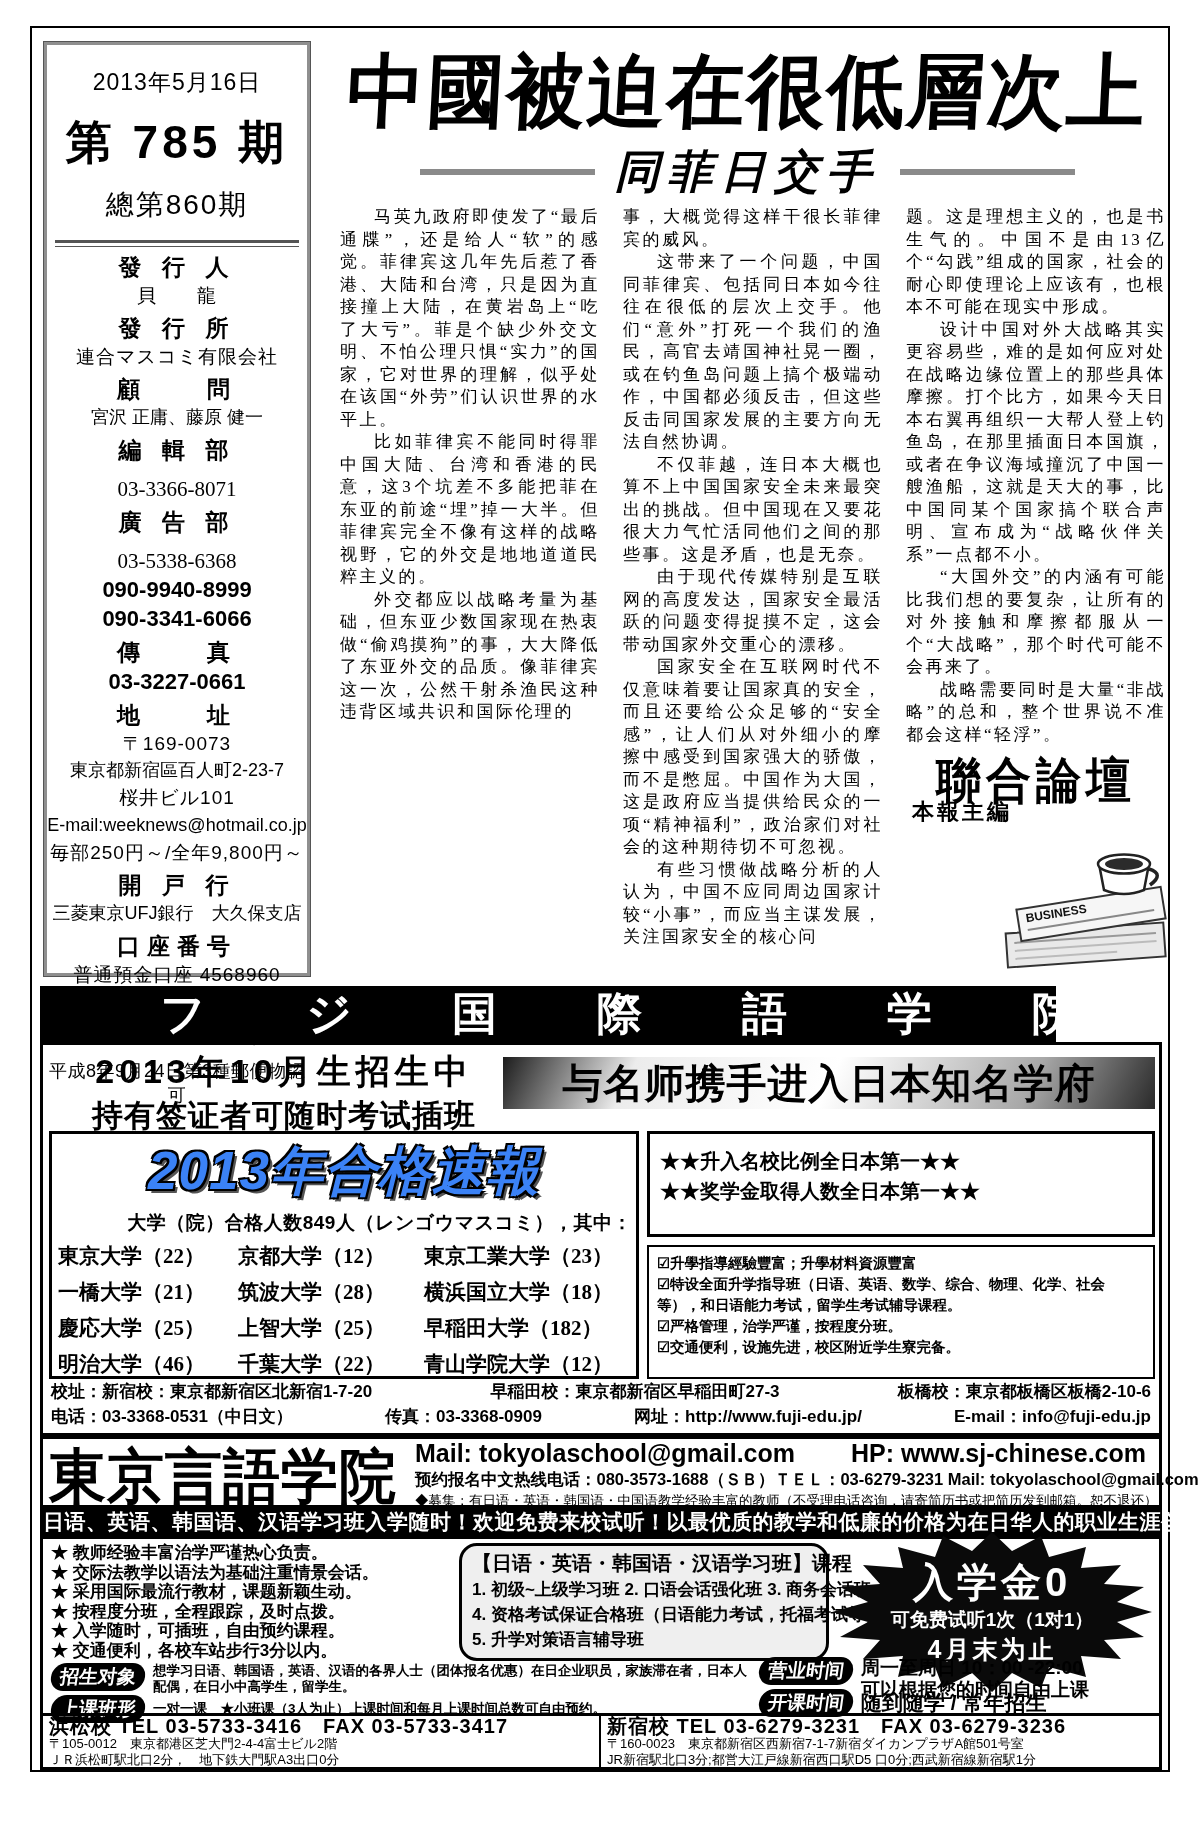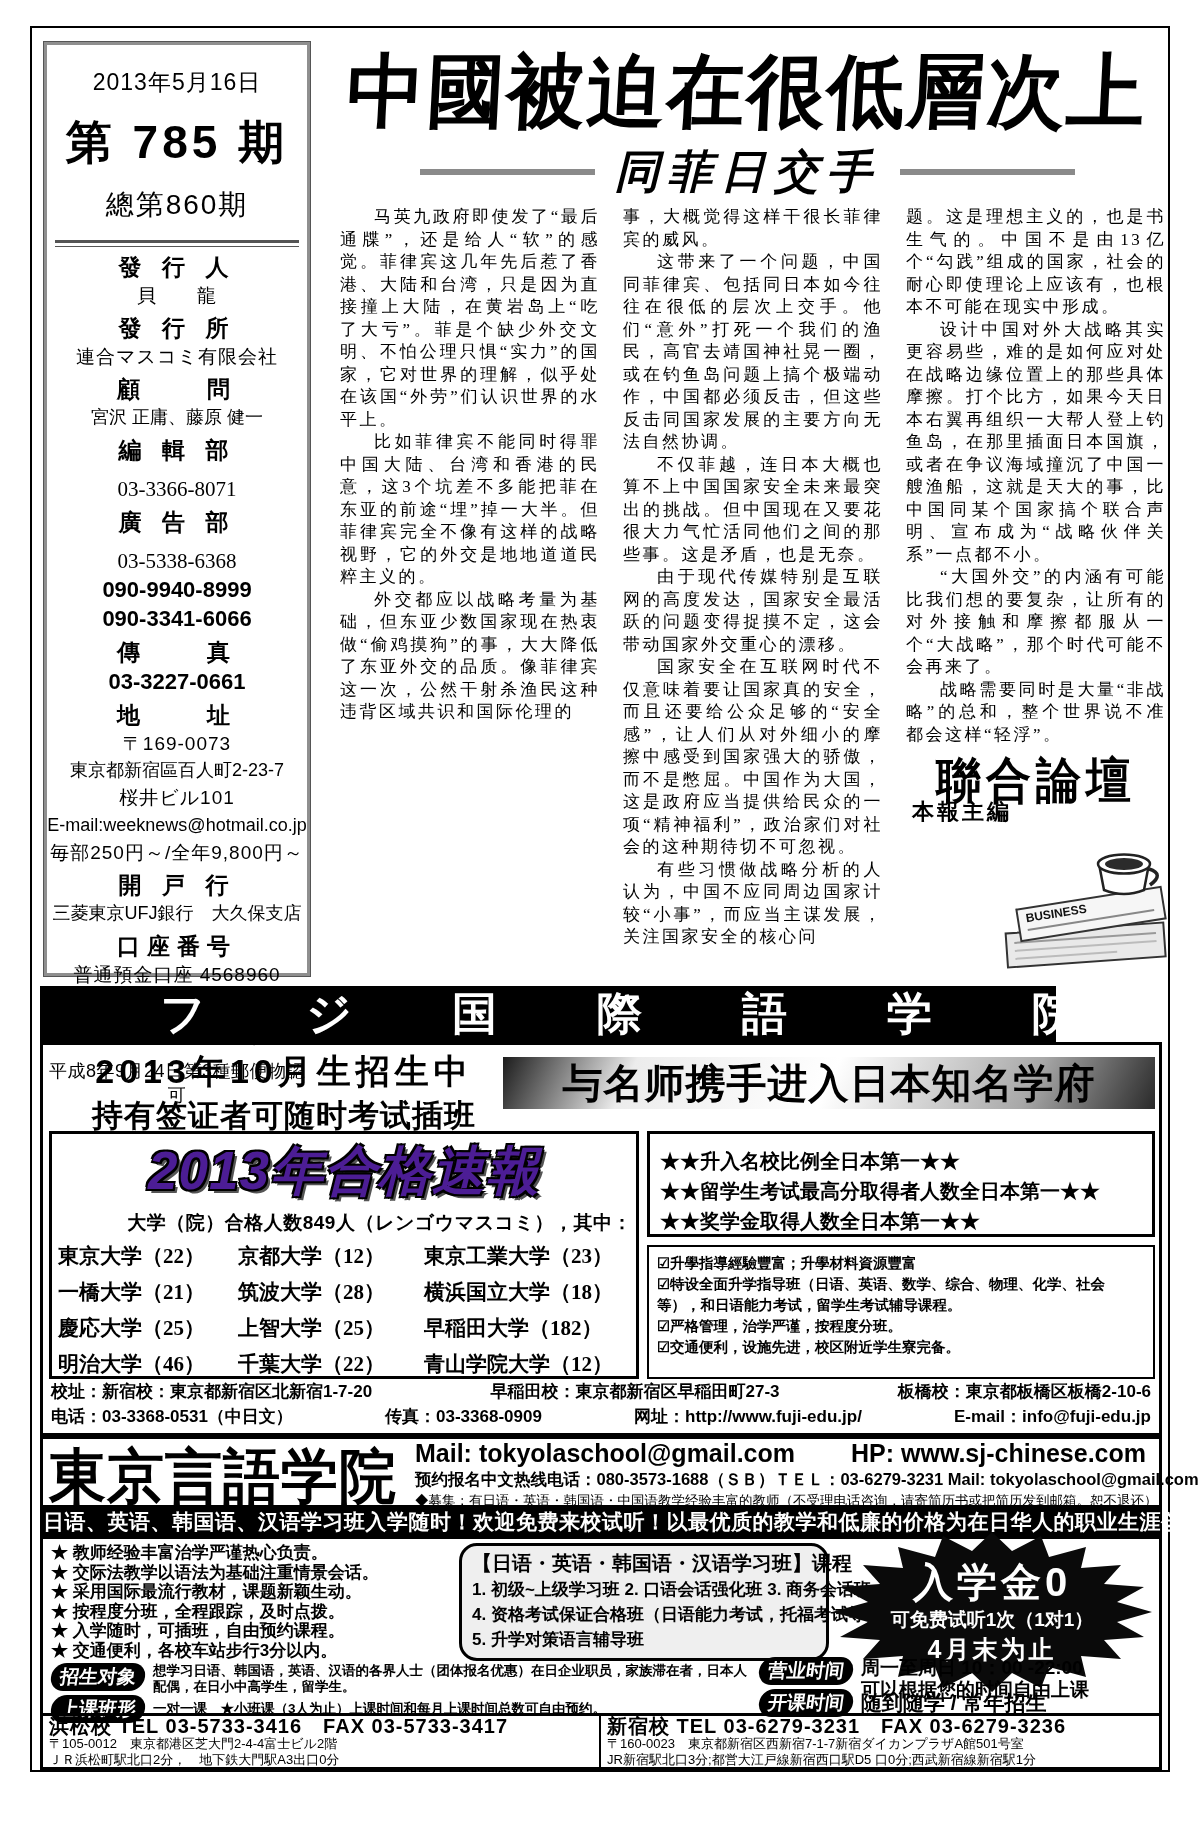--- a/index.html
+++ b/index.html
@@ -51,21 +51,21 @@
                  letter-spacing:100px; text-indent:100px; white-space:nowrap; overflow:hidden;padding-left:20px; }
   .fuji-box { position:absolute; left:40px; top:1042px; width:1116px; height:388px; border:3px solid #000; }
   .fuji-enroll { position:absolute; left:6px; top:4px; width:470px; text-align:center; font-weight:900; }
   .fuji-enroll .l1 { font-size:34px; letter-spacing:5px; }
   .fuji-enroll .l2 { font-size:31px; letter-spacing:1px; }
   .fuji-slogan { position:absolute; right:4px; top:12px; width:652px; height:52px;
                  background:linear-gradient(115deg,#1c1c1c 0%,#ececec 20%,#ffffff 50%,#a8a8a8 80%,#2a2a2a 100%);
                  font-size:40px; font-weight:900; text-align:center; line-height:52px; letter-spacing:1px; white-space:nowrap; }
   .goukaku { position:absolute; left:6px; top:86px; width:590px; height:248px; border:3px solid #000; box-sizing:border-box; }
   .goukaku-title { margin-top:2px; text-align:center; font-size:53px; font-weight:900; font-style:italic;
-                   letter-spacing:1px; color:#4c1d95; white-space:nowrap;
+                   letter-spacing:1px; color:#3b82f6; white-space:nowrap;
                    text-shadow:-2px -2px 0 #000, 2px -2px 0 #000, -2px 2px 0 #000, 2px 2px 0 #000, 4px 4px 0 #555; }
   .goukaku-sub { text-align:right; font-size:19px; font-weight:bold; padding-right:4px; margin-top:2px; letter-spacing:0.5px; }
   .uni-grid { display:grid; grid-template-columns:180px 186px 208px; padding:6px 2px 0 6px;
               font-family:"Liberation Serif", serif; font-size:21px; font-weight:bold; row-gap:8px; white-space:nowrap; }
   .stars-box { position:absolute; right:4px; top:86px; width:508px; height:106px; border:3px solid #000;
                box-sizing:border-box; padding:12px 10px; font-size:20px; font-weight:900; line-height:30px; white-space:nowrap; }
   .check-box { position:absolute; right:4px; top:200px; width:508px; height:134px; border:2px solid #000;
                box-sizing:border-box; padding:6px 8px; font-size:14.5px; font-weight:bold; line-height:21px; }
   .fuji-addr { position:absolute; left:8px; bottom:4px; width:1100px; font-size:17px; font-weight:bold; }
   .fuji-addr .row { display:flex; justify-content:space-between; line-height:25px; white-space:nowrap; }
@@ -237,21 +237,20 @@
         <span>上智大学（25）</span>
         <span>早稲田大学（182）</span>
         <span>明治大学（46）</span>
         <span>千葉大学（22）</span>
         <span>青山学院大学（12）</span>
       </div>
     </div>
 
     <div class="stars-box">
       <div>★★升入名校比例全日本第一★★</div>
-      <div>★★留学生考试最高分取得者人数全日本第一★★</div>
       <div>★★奖学金取得人数全日本第一★★</div>
     </div>
 
     <div class="check-box">
       <div>☑升學指導經驗豐富；升學材料資源豐富</div>
       <div>☑特设全面升学指导班（日语、英语、数学、综合、物理、化学、社会等），和日语能力考试，留学生考试辅导课程。</div>
       <div>☑严格管理，治学严谨，按程度分班。</div>
       <div>☑交通便利，设施先进，校区附近学生寮完备。</div>
     </div>
 

